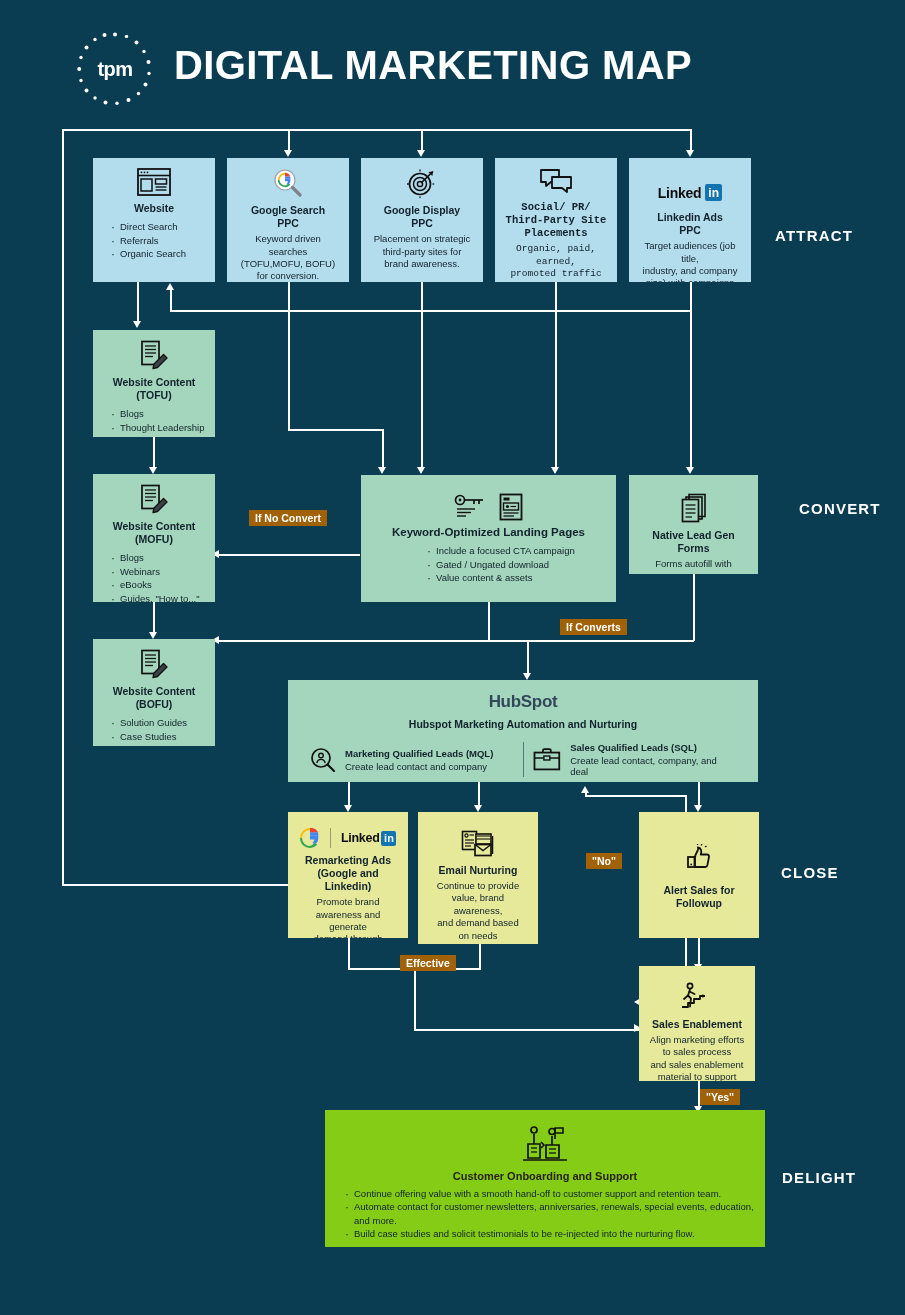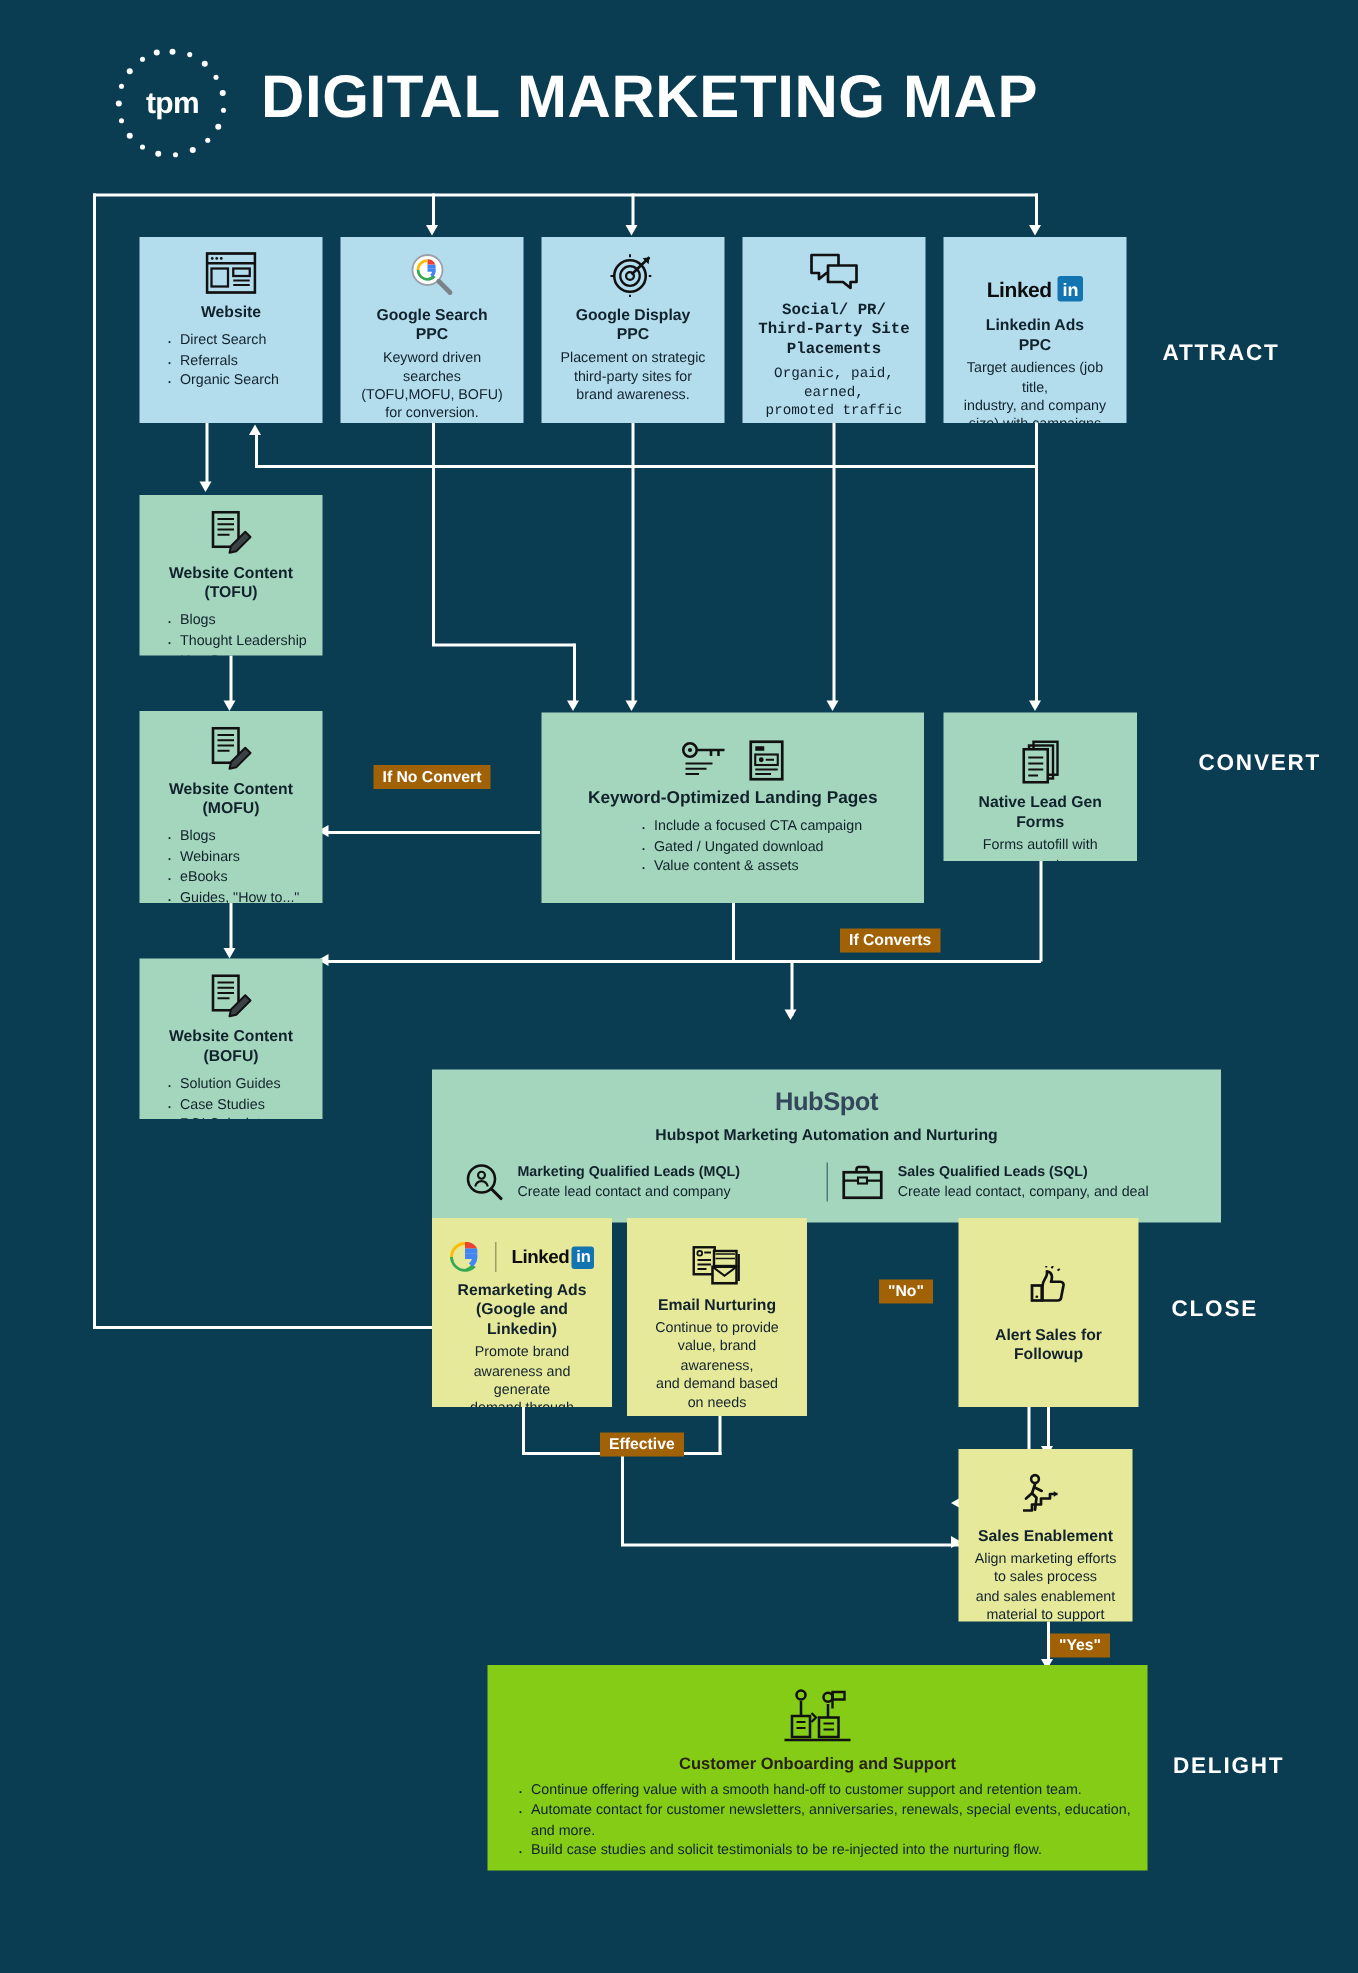--- a/index.html
+++ b/index.html
@@ -407,21 +407,21 @@
     <line x1="5.5" y1="12" x2="15.5" y2="12" stroke="#111" stroke-width="1.3"></line>
     <line x1="5.5" y1="16" x2="15.5" y2="16" stroke="#111" stroke-width="1.3"></line>
     <line x1="5.5" y1="20" x2="15.5" y2="20" stroke="#111" stroke-width="1.3"></line>
     <line x1="5.5" y1="24" x2="12" y2="24" stroke="#111" stroke-width="1.3"></line>
   </svg>
   <div class="n-title">Native Lead Gen Forms</div>
   <div class="n-body">Forms autofill with accurate
 user information</div>
 </div>
 
-<div class="node green" style="left:288px; top:713px; width:526px; height:102px; padding:12px 14px;">
+<div class="node green" style="left:288px; top:680px; width:470px; height:102px; padding:12px 14px;">
   <div class="hs-logo">
     <span>HubSpot</span>
   </div>
   <div class="hs-title">Hubspot Marketing Automation and Nurturing</div>
   <div class="hs-cols">
     <div class="hs-col">
       <svg width="26" height="26" viewBox="0 0 26 26">
         <circle cx="11" cy="11" r="9" fill="none" stroke="#111" stroke-width="1.7"></circle>
         <circle cx="11" cy="8.5" r="2.3" fill="none" stroke="#111" stroke-width="1.4"></circle>
         <path d="M6.8 16c.6-2.4 2.3-3.6 4.2-3.6s3.6 1.2 4.2 3.6" fill="none" stroke="#111" stroke-width="1.4"></path>

